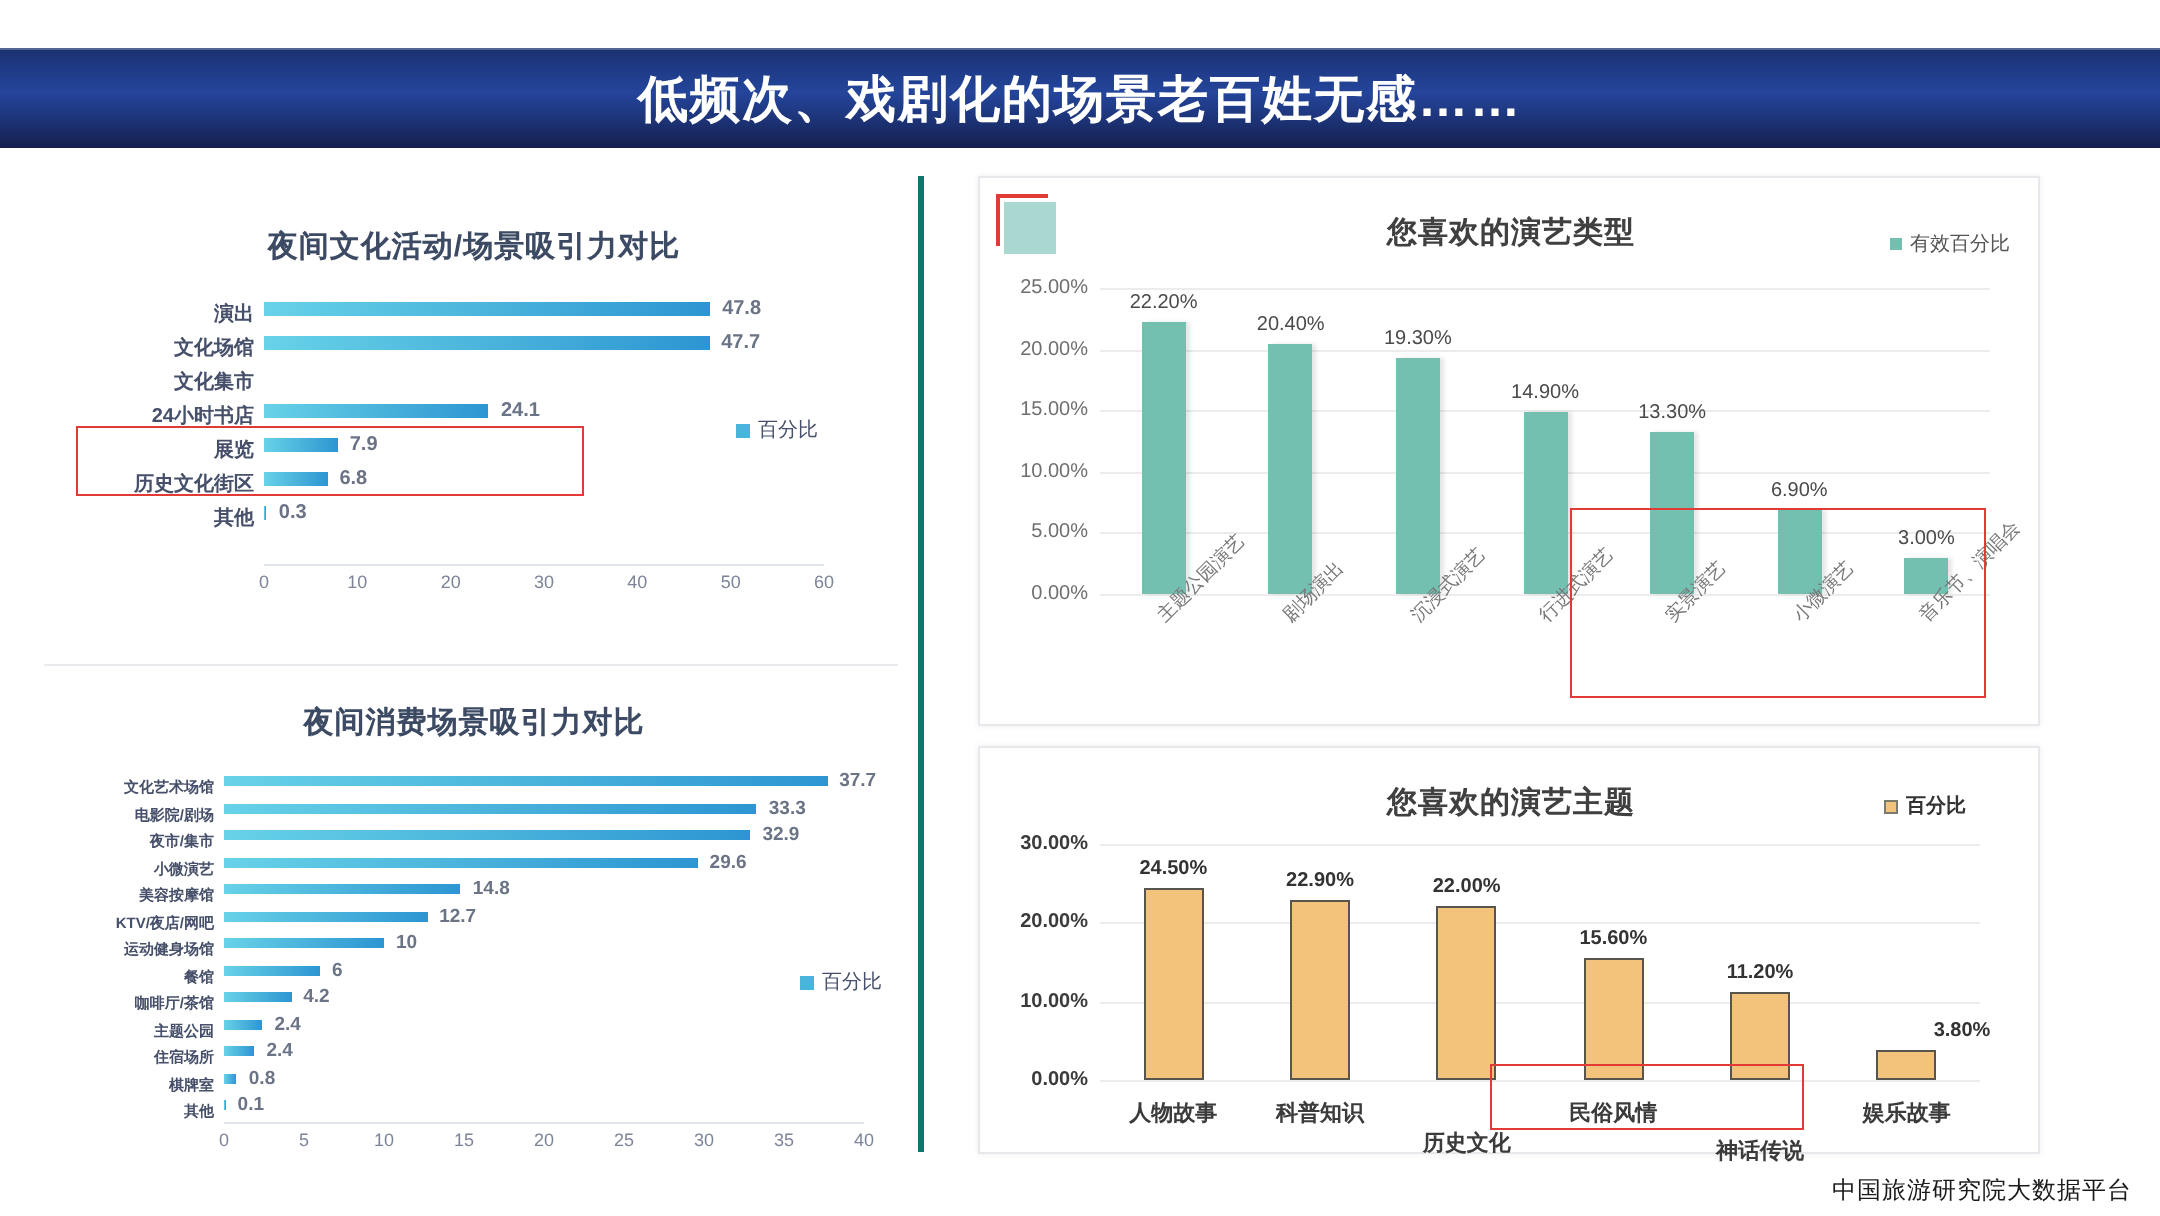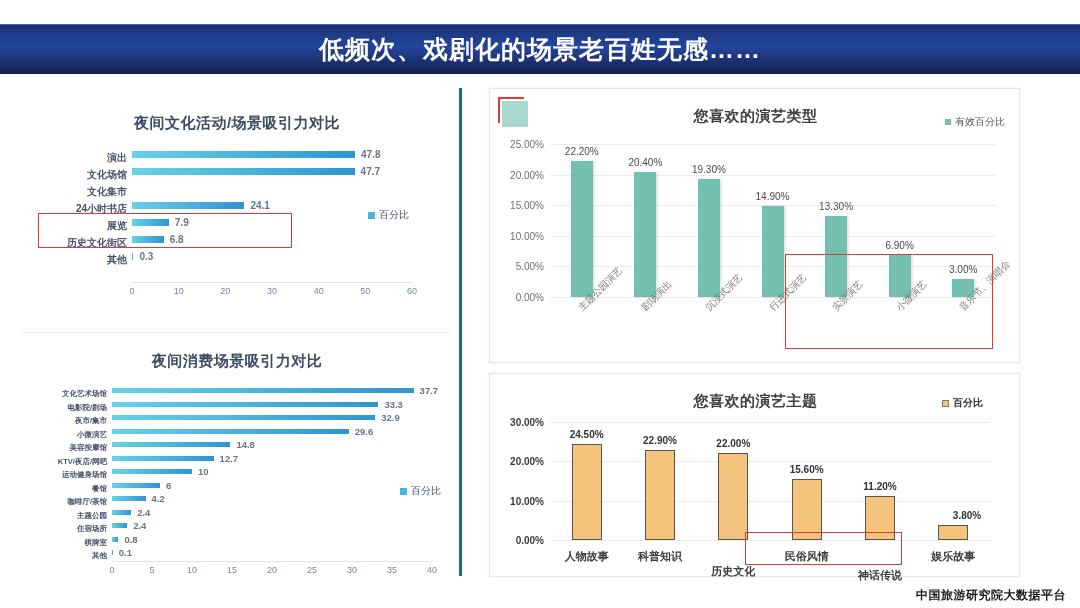--- a/index.html
+++ b/index.html
@@ -235,21 +235,21 @@
   .teal-swatch-mark {
     position: absolute;
     background: #a8d8d0;
   }
 
   
   #footer {
     position: absolute;
     right: 14px; bottom: 4px;
     font-size: 12px;
-    font-weight: bold;
+    font-weight: normal;
     color: #1a1a1a;
     letter-spacing: .5px;
     text-align: right;
   }
 </style>
 </head>
 <body>
 
 <div id="banner">
   <div id="banner-title">低频次、戏剧化的场景老百姓无感……</div>
@@ -531,21 +531,21 @@
           <div class="vbar-value bold" style="left: 96.6667px; top: 54.6333px;">24.50%</div>
           <div class="vbar vbar-orange" style="left: 155px; width: 30px; height: 90.0733px; bottom: 38px;"></div>
           <div class="vbar-value bold" style="left: 170px; top: 60.9267px;">22.90%</div>
           <div class="vbar vbar-orange" style="left: 228.333px; width: 30px; height: 86.5333px; bottom: 38px;"></div>
           <div class="vbar-value bold" style="left: 243.333px; top: 64.4667px;">22.00%</div>
           <div class="vbar vbar-orange" style="left: 301.667px; width: 30px; height: 61.36px; bottom: 38px;"></div>
           <div class="vbar-value bold" style="left: 316.667px; top: 89.64px;">15.60%</div>
           <div class="vbar vbar-orange" style="left: 375px; width: 30px; height: 44.0533px; bottom: 38px;"></div>
           <div class="vbar-value bold" style="left: 390px; top: 106.947px;">11.20%</div>
           <div class="vbar vbar-orange" style="left: 448.333px; width: 30px; height: 14.9467px; bottom: 38px;"></div>
-          <div class="vbar-value bold" style="left: 477px; top: 136.053px;">3.80%</div>
+          <div class="vbar-value bold" style="left: 491px; top: 136.053px;">3.80%</div>
         </div>
       <div id="chart4-xcats">
           <div class="xcat-flat" style="left: 96.6667px; top: 175px;">人物故事</div>
           <div class="xcat-flat" style="left: 170px; top: 175px;">科普知识</div>
           <div class="xcat-flat" style="left: 243.333px; top: 175px; margin-top: 15px;">历史文化</div>
           <div class="xcat-flat" style="left: 316.667px; top: 175px;">民俗风情</div>
           <div class="xcat-flat" style="left: 390px; top: 175px; margin-top: 19px;">神话传说</div>
           <div class="xcat-flat" style="left: 463.333px; top: 175px;">娱乐故事</div>
         </div>
       <div class="redbox" style="left:255px; top:158px; width:157px; height:33px;"></div>

